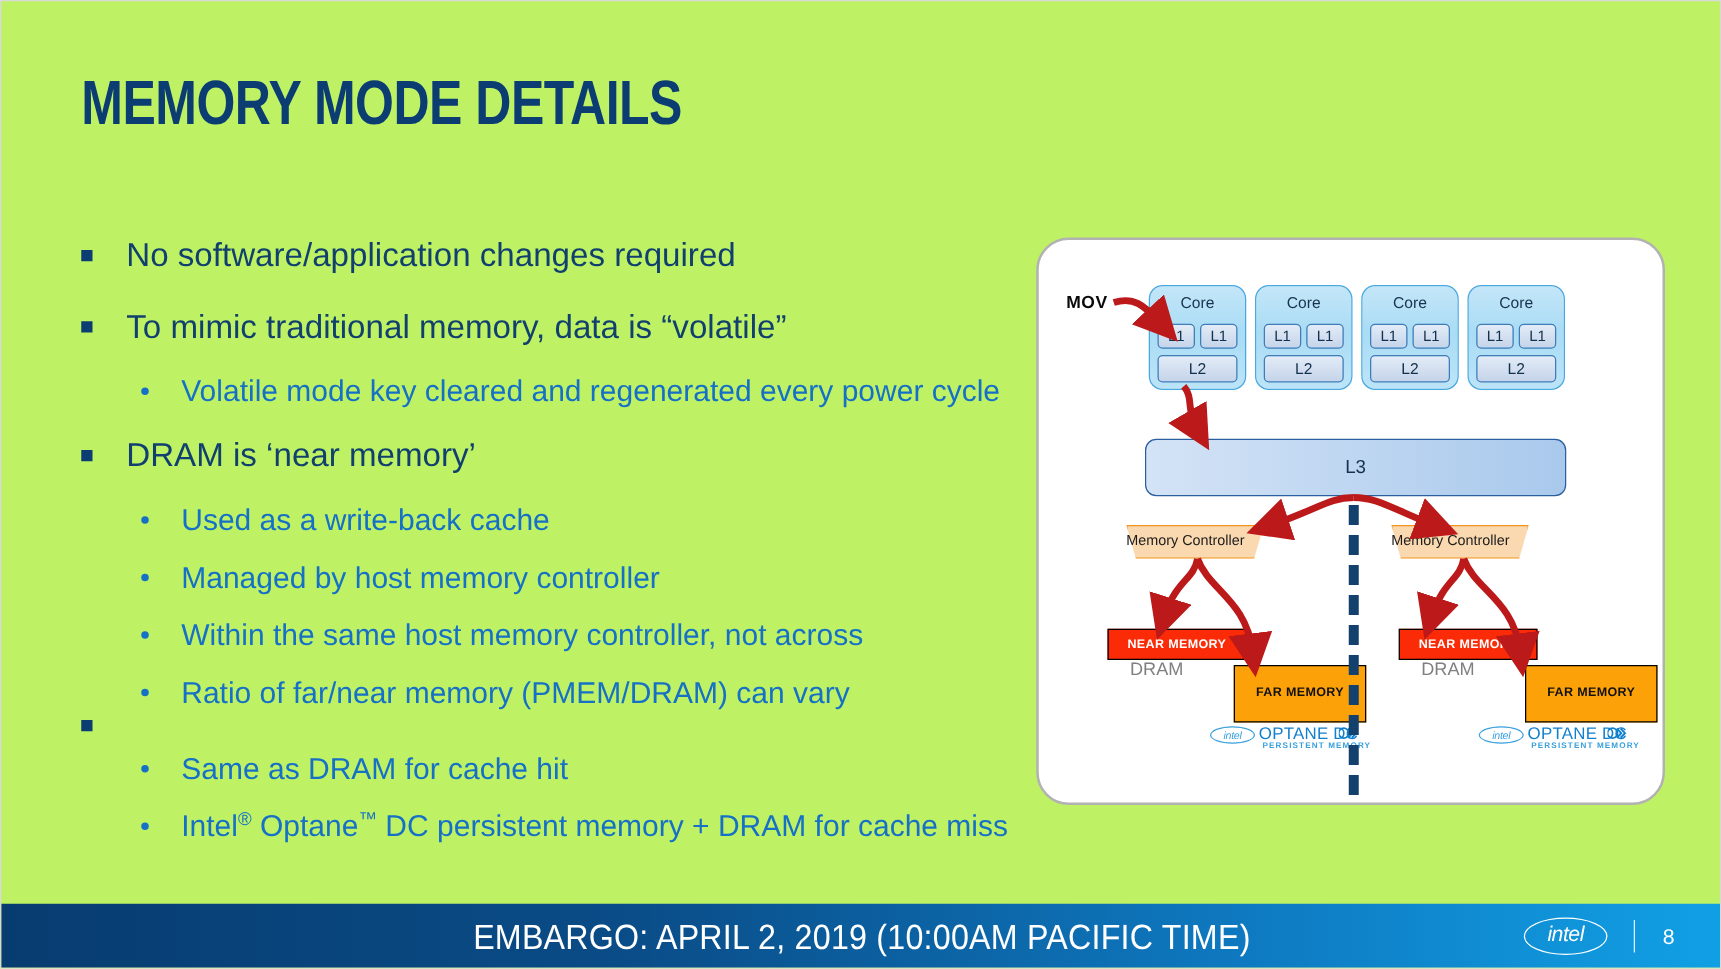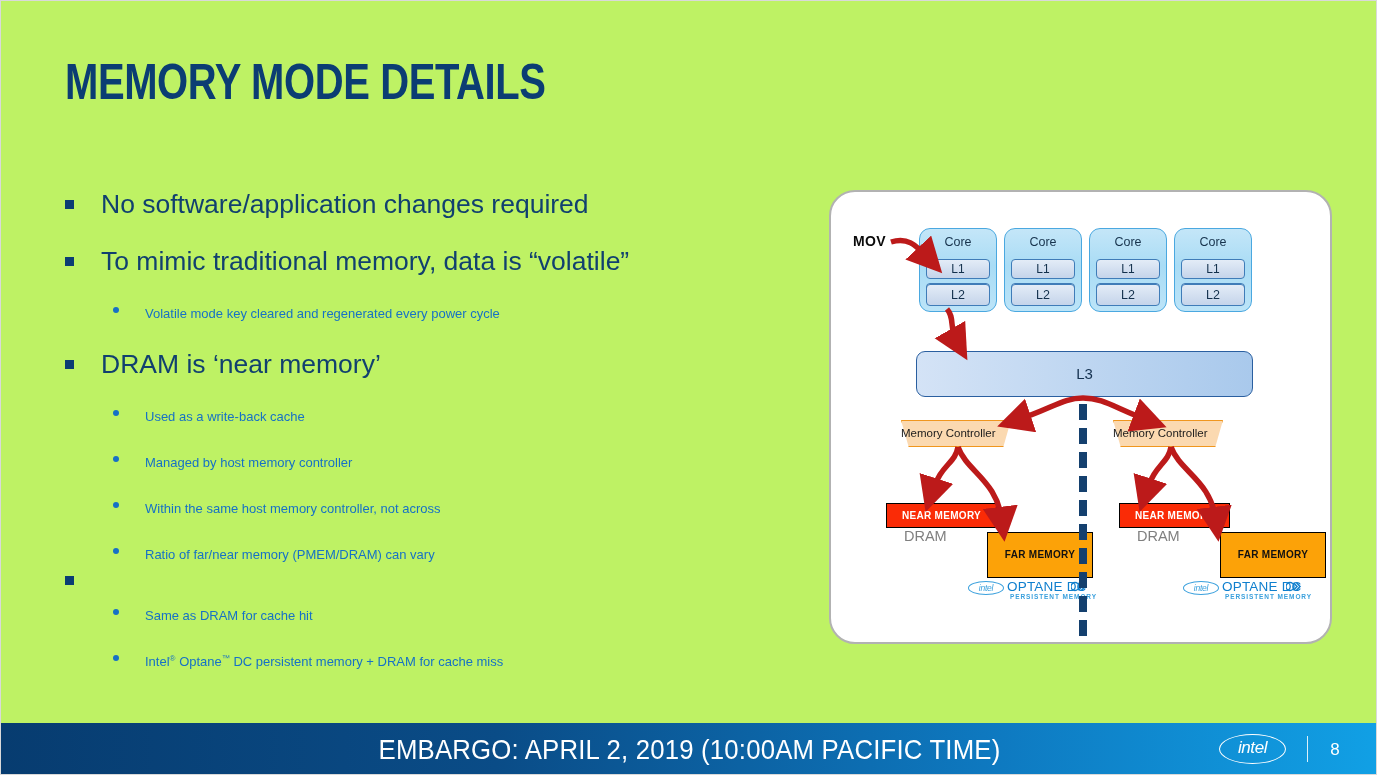--- a/index.html
+++ b/index.html
@@ -71,21 +71,21 @@
   }
   .btext {
     white-space: nowrap;
   }
   .lvl1 .btext {
     font-size: 26.5px;
     color: #11406f;
     line-height: 51px;
   }
   .lvl2 .btext {
-    font-size: 13px;
+    font-size: 24px;
     color: #1671c6;
     line-height: 41px;
   }
   .sup {
     font-size: 0.62em;
     vertical-align: super;
     line-height: 0;
   }
 
   
@@ -126,21 +126,20 @@
     top: 6px; left: 0; right: 0;
     text-align: center;
     font-size: 12.5px;
     color: #17334d;
   }
   .l1row {
     position: absolute;
     top: 30px; left: 6px; right: 6px;
     display: flex;
     gap: 4px;
-    flex-direction: column;
   }
   .l1, .l2 {
     border: 1.3px solid #3f7cb8;
     border-radius: 4px;
     background: linear-gradient(to bottom, #e3ecf7 0%, #c5d4ea 100%);
     font-size: 12px;
     color: #13304c;
     text-align: center;
     line-height: 19px;
     height: 20px;

